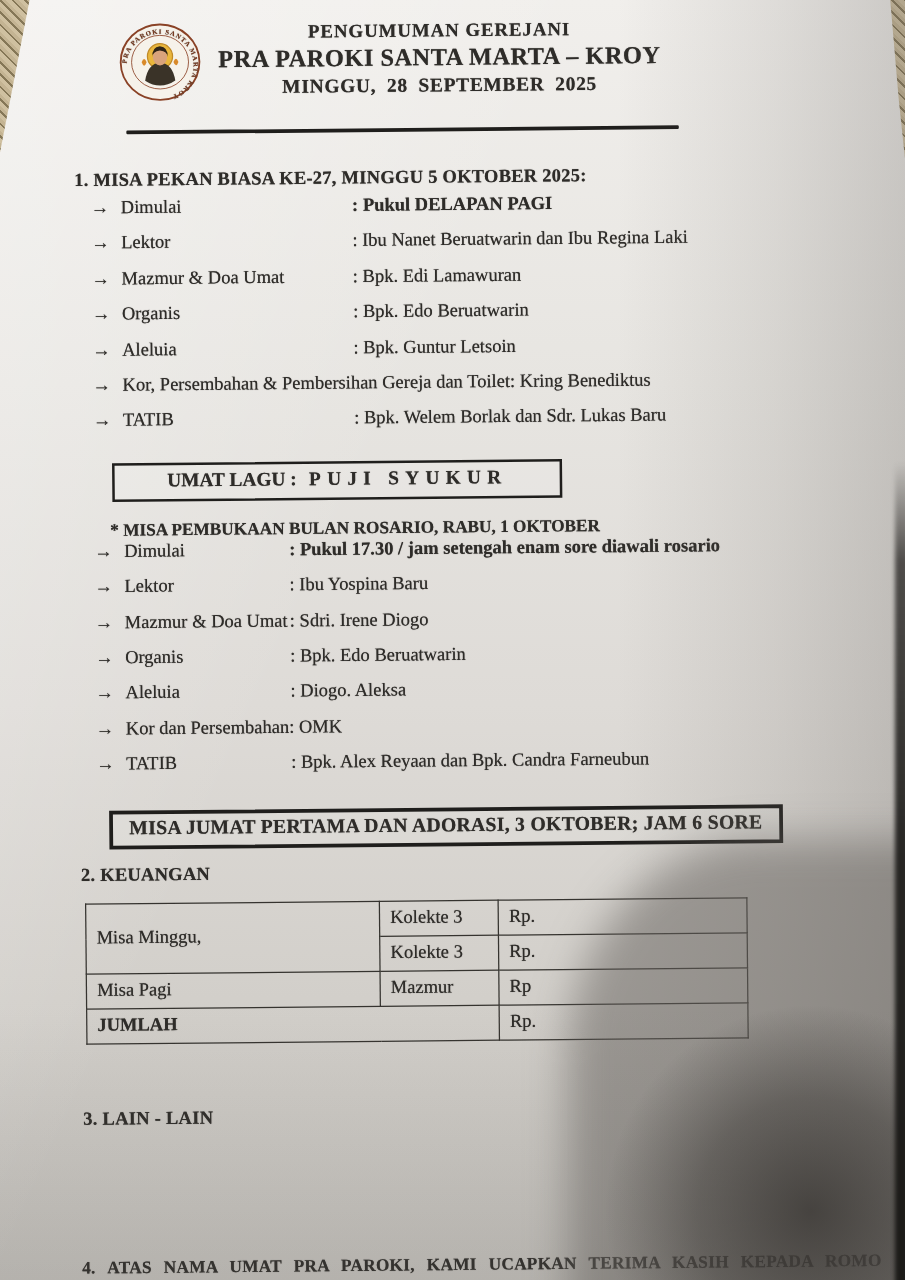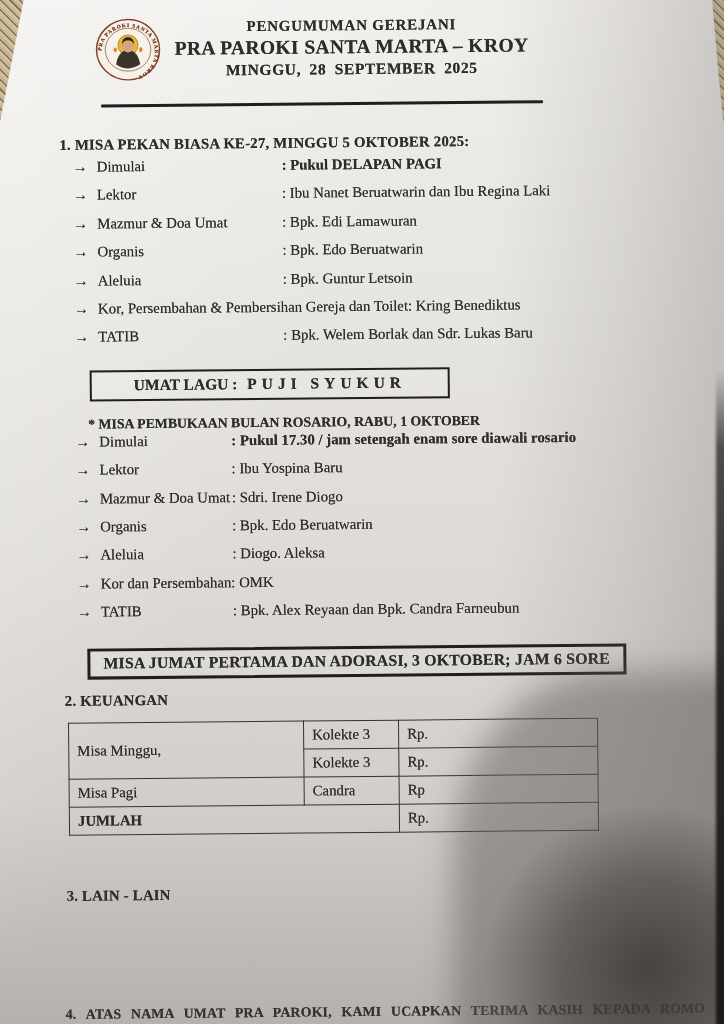--- a/index.html
+++ b/index.html
@@ -200,21 +200,21 @@
           <td class="col1" rowspan="2">Misa Minggu,</td>
           <td class="col2">Kolekte 3</td>
           <td class="col3">Rp.</td>
         </tr>
         <tr>
           <td class="col2">Kolekte 3</td>
           <td class="col3">Rp.</td>
         </tr>
         <tr>
           <td class="col1">Misa Pagi</td>
-          <td class="col2">Candra</td>
+          <td class="col2">Mazmur</td>
           <td class="col3">Rp</td>
         </tr>
         <tr>
           <td class="col1 bold" colspan="2">JUMLAH</td>
           <td class="col3">Rp.</td>
         </tr>
       </tbody>
     </table>
 
     <div class="sec-title lain">3. LAIN - LAIN</div>

